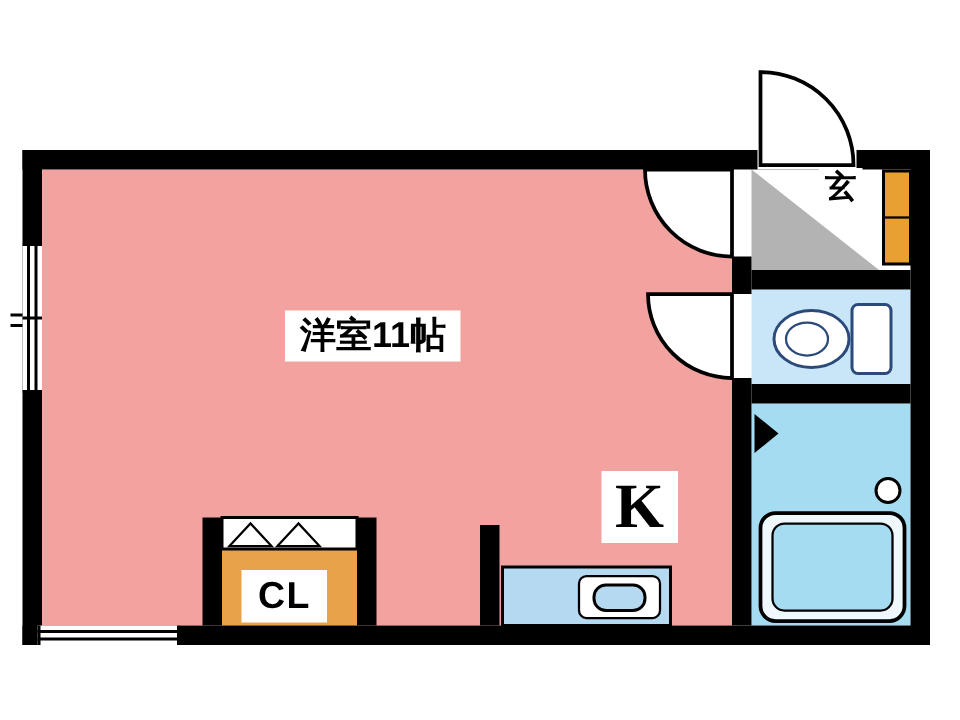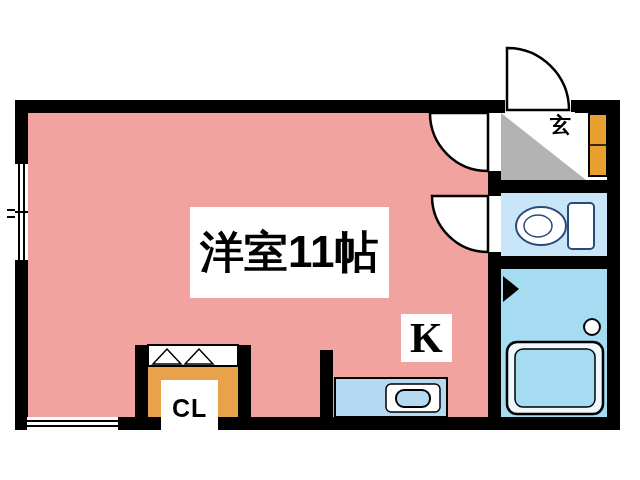--- a/index.html
+++ b/index.html
@@ -27,25 +27,25 @@
   .fixture       { stroke: var(--c-fixture-stroke, #2b4a7a); }
 
   .room-label {
     position:absolute;
     background:#ffffff;
     color:#000;
     font-weight:bold;
     white-space:nowrap;
     line-height:1.15;
   }
-  .label-main    { left:190px; top:207px; font-size:44px; padding:20px 10px; }
+  .label-main    { left:190px; top:207px; font-size:24px; padding:3px 10px; }
   .label-kitchen { left:401px; top:314px; font-size:42px; padding:0 9px;
                    font-family:"Liberation Serif","DejaVu Serif",serif; }
   .label-genkan  { left:546px; top:112px; font-size:21px; padding:1px 4px; }
-  .label-closet  { left:161px; top:380px; font-size:25px; padding:14px 11px; letter-spacing:1px; }
+  .label-closet  { left:161px; top:380px; font-size:25px; padding:3px 11px; letter-spacing:1px; }
 </style>
 </head>
 <body>
 
 <div class="plan">
 
   <svg class="plan-svg" width="640" height="480" viewBox="0 0 640 480">
 
     <rect x="0" y="0" width="640" height="480" fill="#ffffff"></rect>
 

